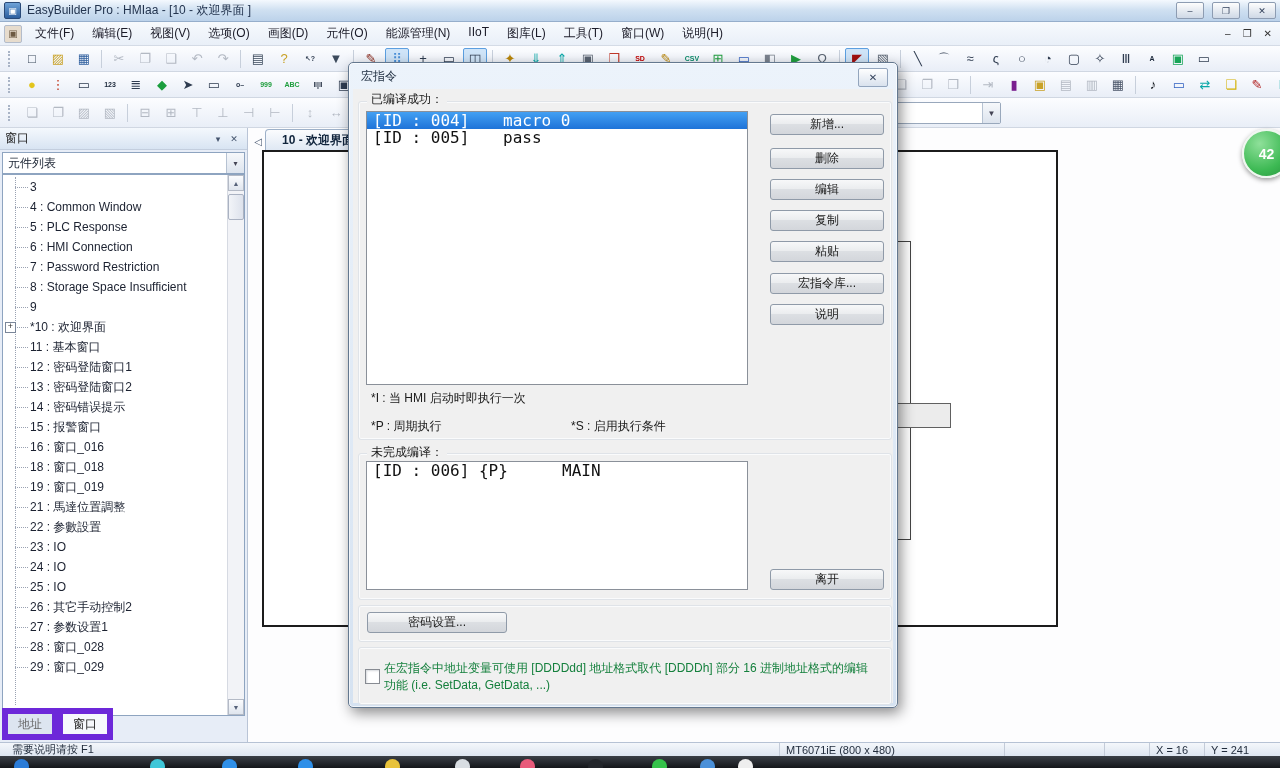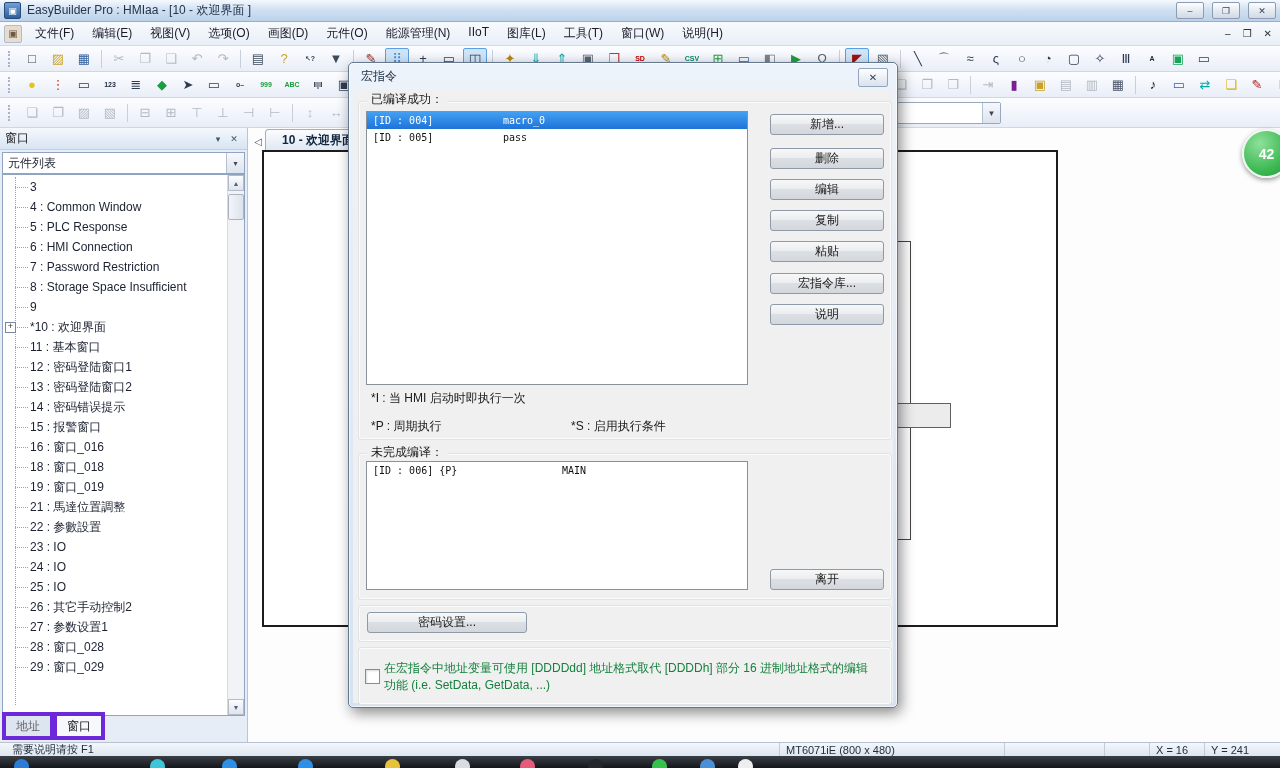--- a/index.html
+++ b/index.html
@@ -72,21 +72,21 @@
     background:#fff;font-size:9px;line-height:7px;text-align:center;color:#333;z-index:2;}
   #vscroll{position:absolute;right:0;top:0;bottom:0;width:16px;background:#f2f3f7;border-left:1px solid #d6dae2;}
   .sbtn{position:absolute;left:0;width:16px;height:16px;background:linear-gradient(#fbfcfe,#dfe5ee);
     border:1px solid #b4bac6;box-sizing:border-box;font-size:7px;color:#56627a;
     display:flex;align-items:center;justify-content:center;}
   #sb-up{top:0;}
   #sb-dn{bottom:0;}
   #sb-thumb{position:absolute;left:0;top:19px;width:16px;height:26px;box-sizing:border-box;
     background:linear-gradient(90deg,#f2f4f8,#dde2ec);border:1px solid #aab2c2;border-radius:2px;}
   #lp-tabs{position:absolute;left:2px;bottom:2px;display:flex;}
-  .ptab{height:20px;padding:0 10px;display:flex;align-items:center;border:4px solid #6d28d9;
+  .ptab{height:20px;padding:0 10px;display:flex;align-items:center;border:6px solid #6d28d9;
     background:#dde5f0;color:#666;margin-right:-1px;}
   .ptab.active{background:#f6f8fc;color:#1a1a1a;}
   
   #mainarea{position:absolute;left:248px;top:0;right:0;bottom:0;}
   #tabstrip{height:22px;display:flex;align-items:flex-end;padding-left:3px;}
   #tab-back{width:14px;height:18px;display:flex;align-items:center;justify-content:center;
     font-size:10px;color:#45556e;}
   .doc-tab{height:20px;padding:0 20px 0 16px;display:flex;align-items:center;font-weight:bold;color:#10243c;
     background:linear-gradient(#fbfcfe,#dfe8f4);border:1px solid #9db0c8;border-bottom:none;
     border-radius:4px 4px 0 0;}
@@ -99,21 +99,21 @@
     background:linear-gradient(#ecf3fb,#d5e2f1);border:1px solid #64788f;border-radius:5px;
     box-shadow:inset 0 0 0 1px rgba(255,255,255,.65), 3px 5px 14px rgba(0,0,0,.45);box-sizing:border-box;}
   #dlg-title{position:absolute;left:12px;top:5px;color:#1d2c3f;}
   #dlg-close{position:absolute;right:9px;top:5px;width:28px;height:17px;
     background:linear-gradient(#fefefe,#d9e2ee);border:1px solid #93a5bd;border-radius:2px;
     display:flex;align-items:center;justify-content:center;font-size:10px;color:#33425c;}
   #dlg-client{position:absolute;left:4px;right:4px;top:26px;bottom:4px;background:#f0f0f0;}
   .groupbox{position:absolute;border:1px solid #dfe3e8;border-radius:3px;box-shadow:0 0 0 1px #fafbfc inset;}
   .dlg-label{position:absolute;background:#f0f0f0;padding:0 4px;color:#1a1a1a;z-index:2;}
   .listbox{position:absolute;left:13px;width:380px;background:#fff;border:1px solid #8a9099;
-    font-family:"DejaVu Sans Mono",monospace;font-size:10px;overflow:hidden;z-index:2;}
+    font-family:"DejaVu Sans Mono",monospace;font-size:16px;overflow:hidden;z-index:2;}
   .lrow{position:relative;height:17px;line-height:17px;padding-left:6px;white-space:pre;color:#111;}
   .lrow .c2{position:absolute;left:136px;top:0;}
   .listbox.second .lrow .c2{left:195px;}
   .lrow.sel{background:linear-gradient(#43a0f3,#1e73d8);color:#fff;}
   .note{position:absolute;color:#1a1a1a;z-index:2;}
   .dbtn{position:absolute;height:21px;box-sizing:border-box;z-index:2;
     background:linear-gradient(#f7f8f9,#ebedef 45%,#dcdfe3 50%,#d3d6db);
     border:1px solid #8f9aa8;border-radius:3px;display:flex;align-items:center;justify-content:center;
     color:#1a1a1a;}
   .btncol{left:417px;width:114px;}
@@ -382,21 +382,21 @@
 
       <div class="groupbox" style="left:5px;top:364px;width:532px;height:145px;"></div>
       <div class="dlg-label" style="left:14px;top:355px;">未完成编译：</div>
       <div class="listbox second" style="top:372px;height:127px;">
           <div class="lrow"><span class="c1">[ID : 006] {P}</span><span class="c2">MAIN</span></div>
         </div>
 
       <div class="dbtn btncol" style="top:480px;">离开</div>
 
       <div class="groupbox" style="left:5px;top:516px;width:532px;height:35px;"></div>
-      <div class="dbtn" style="left:14px;top:523px;width:160px;">密码设置...</div>
+      <div class="dbtn" style="left:14px;top:523px;width:140px;">密码设置...</div>
 
       <div class="groupbox" style="left:5px;top:558px;width:532px;height:56px;"></div>
       <div id="chk-box"></div>
       <div id="chk-text">在宏指令中地址变量可使用 [DDDDdd] 地址格式取代 [DDDDh] 部分 16 进制地址格式的编辑功能 (i.e. SetData, GetData, ...)</div>
     </div>
   </div>
 
   <div id="statusbar">
     <div class="sseg" style="flex:0 0 780px;padding-left:12px;">需要说明请按 F1</div>
     <div class="sseg" style="flex:0 0 225px;">MT6071iE (800 x 480)</div>

